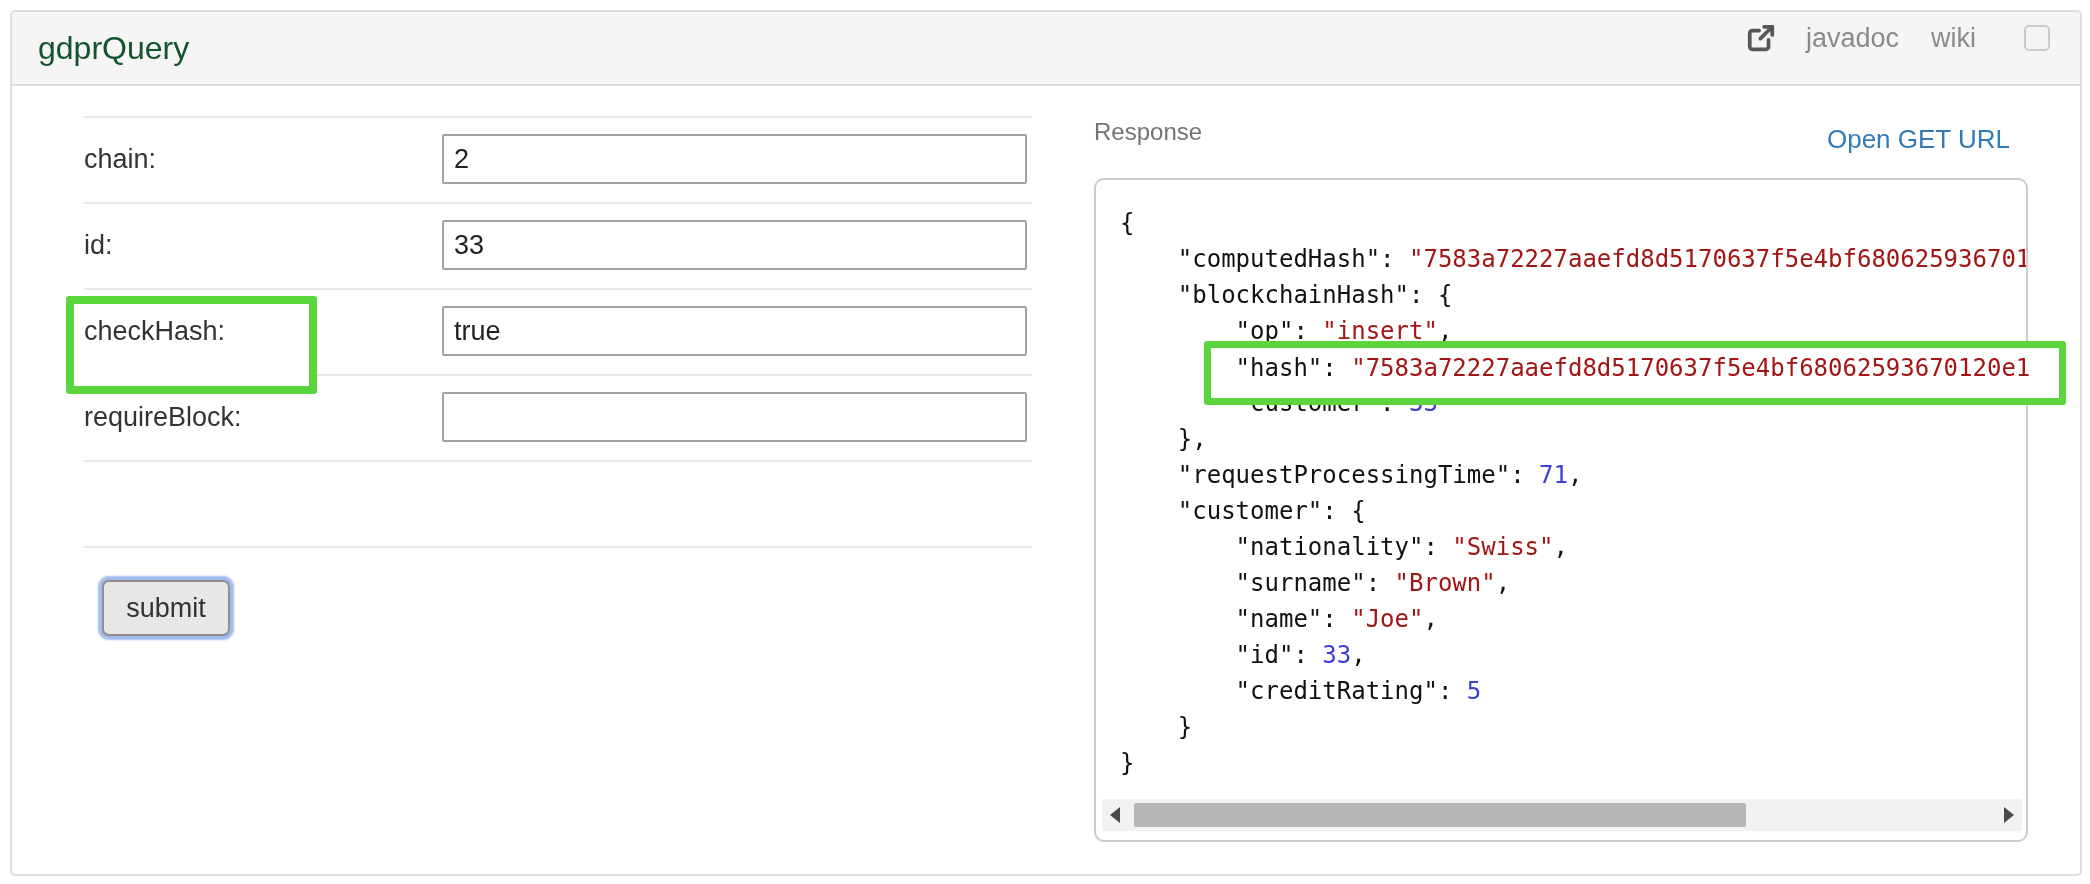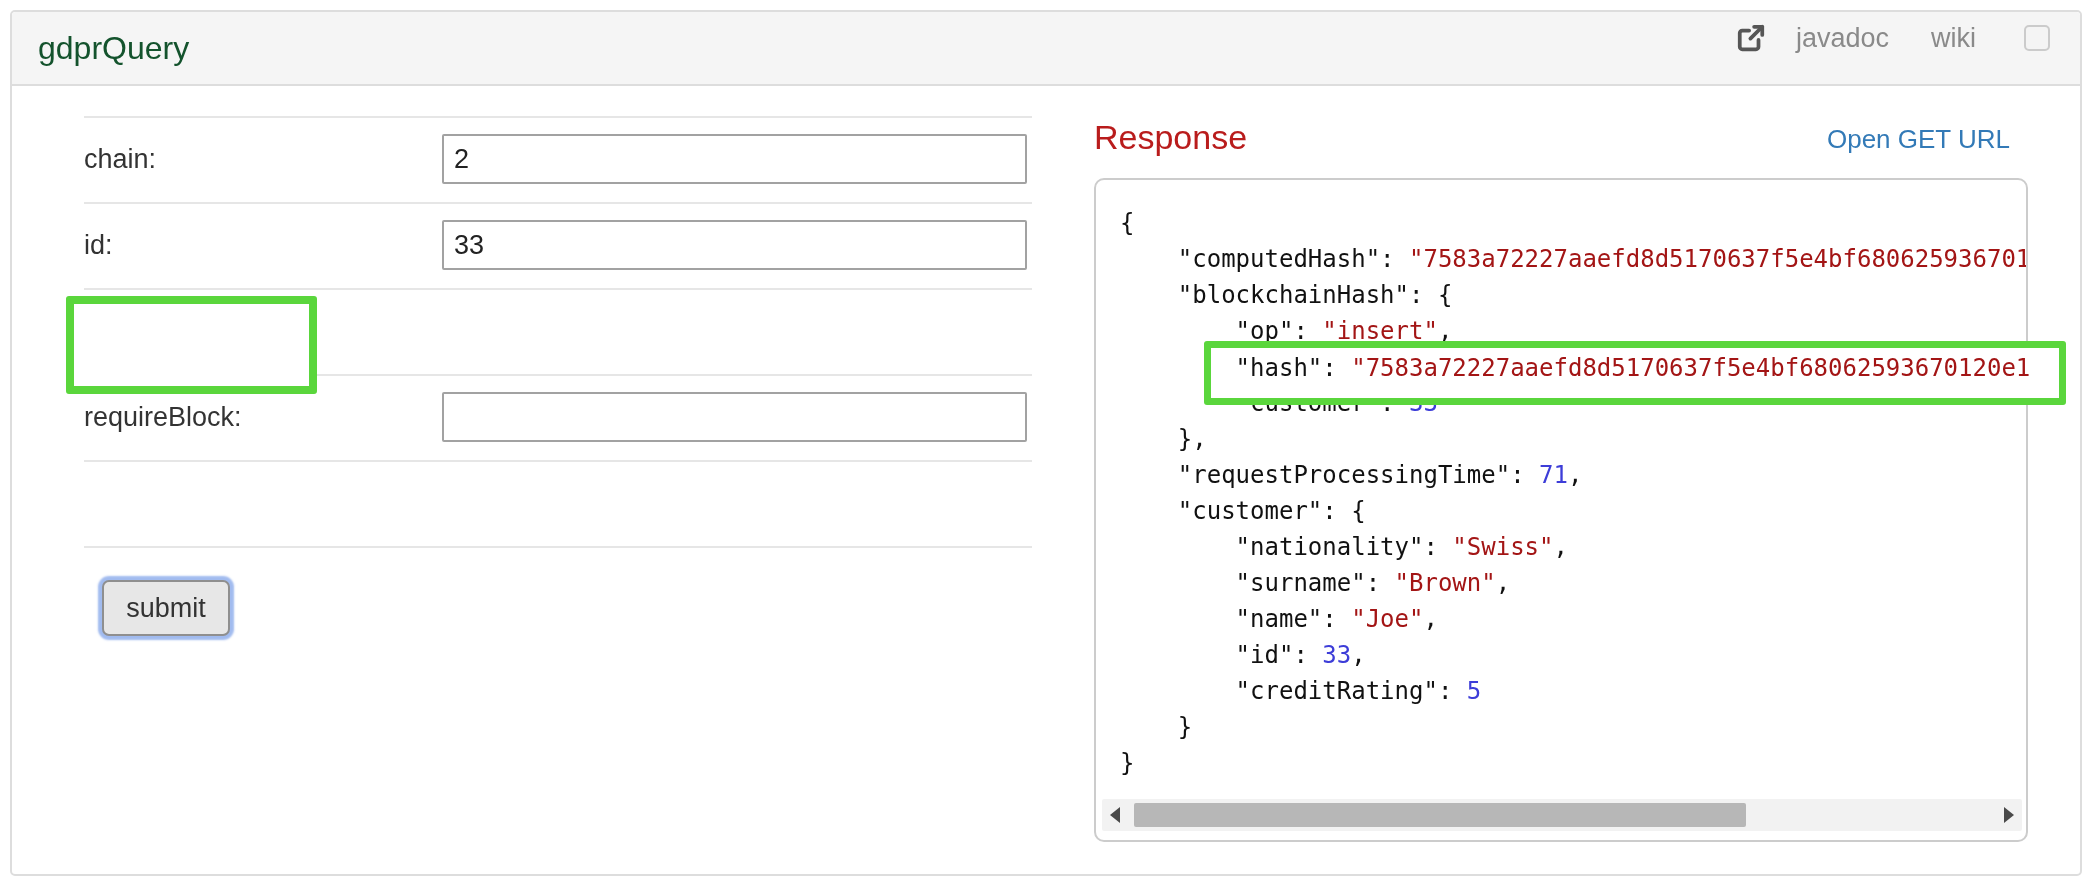--- a/index.html
+++ b/index.html
@@ -23,21 +23,21 @@
   }
   .header-right{
     position:absolute;right:30px;top:0;height:52px;
     display:flex;align-items:center;
   }
   .ext-icon{width:30px;height:30px;display:block;cursor:pointer;}
   .hdr-link{
     font-size:27px;color:#8a8a8a;text-decoration:none;cursor:pointer;
   }
   .hdr-link.first{margin-left:30px;}
-  .hdr-link.second{margin-left:42px;text-align:right;}
+  .hdr-link.second{margin-left:32px;text-align:right;}
   .hdr-checkbox{
     margin-left:48px;width:22px;height:22px;background:#f4f4f4;
     border:2px solid #cbcbcb;border-radius:5px;cursor:pointer;
   }
   
   .hr{
     position:absolute;left:72px;width:948px;height:2px;background:#e6e6e6;z-index:0;
   }
   .form-row{
     position:absolute;left:72px;width:948px;height:86px;
@@ -63,21 +63,21 @@
     position:absolute;background:#fff;border:8px solid var(--annotation-green);
     border-radius:3px;z-index:1;
   }
   .anno-checkhash{left:54px;top:284px;width:235px;height:82px;}
   .anno-hash{
     left:1192px;top:329px;width:848px;height:50px;border-width:7px;
     z-index:3;overflow:hidden;
   }
   
   .response-title{
-    position:absolute;left:1082px;top:106px;font-size:34px;color:#b91c1c;
+    position:absolute;left:1082px;top:106px;font-size:24px;color:#737373;
   }
   .open-get-url{
     position:absolute;right:70px;top:112px;font-size:26px;
     color:var(--link-blue);text-decoration:none;cursor:pointer;
   }
   .json-panel{
     position:absolute;left:1082px;top:166px;width:934px;height:664px;
     border:2px solid #cccccc;border-radius:10px;background:#fff;
     overflow:hidden;z-index:1;box-sizing:border-box;
   }
@@ -145,20 +145,24 @@
     <div class="annotation-box anno-checkhash"></div>
 
     <div class="form-row" style="top:104px">
       <span class="form-label">chain:</span>
       <input class="text-input" value="2" style="">
     </div>
     <div class="form-row" style="top:190px">
       <span class="form-label">id:</span>
       <input class="text-input" value="33" style="">
     </div>
+    <div class="form-row" style="top:276px">
+      <span class="form-label">checkHash:</span>
+      <input class="text-input" value="true" style="">
+    </div>
     <div class="form-row" style="top:362px">
       <span class="form-label">requireBlock:</span>
       <input class="text-input" value="" style="">
     </div>
 
     <button class="submit-btn">submit</button>
 
     <div class="response-title">Response</div>
     <a class="open-get-url">Open GET URL</a>
 

